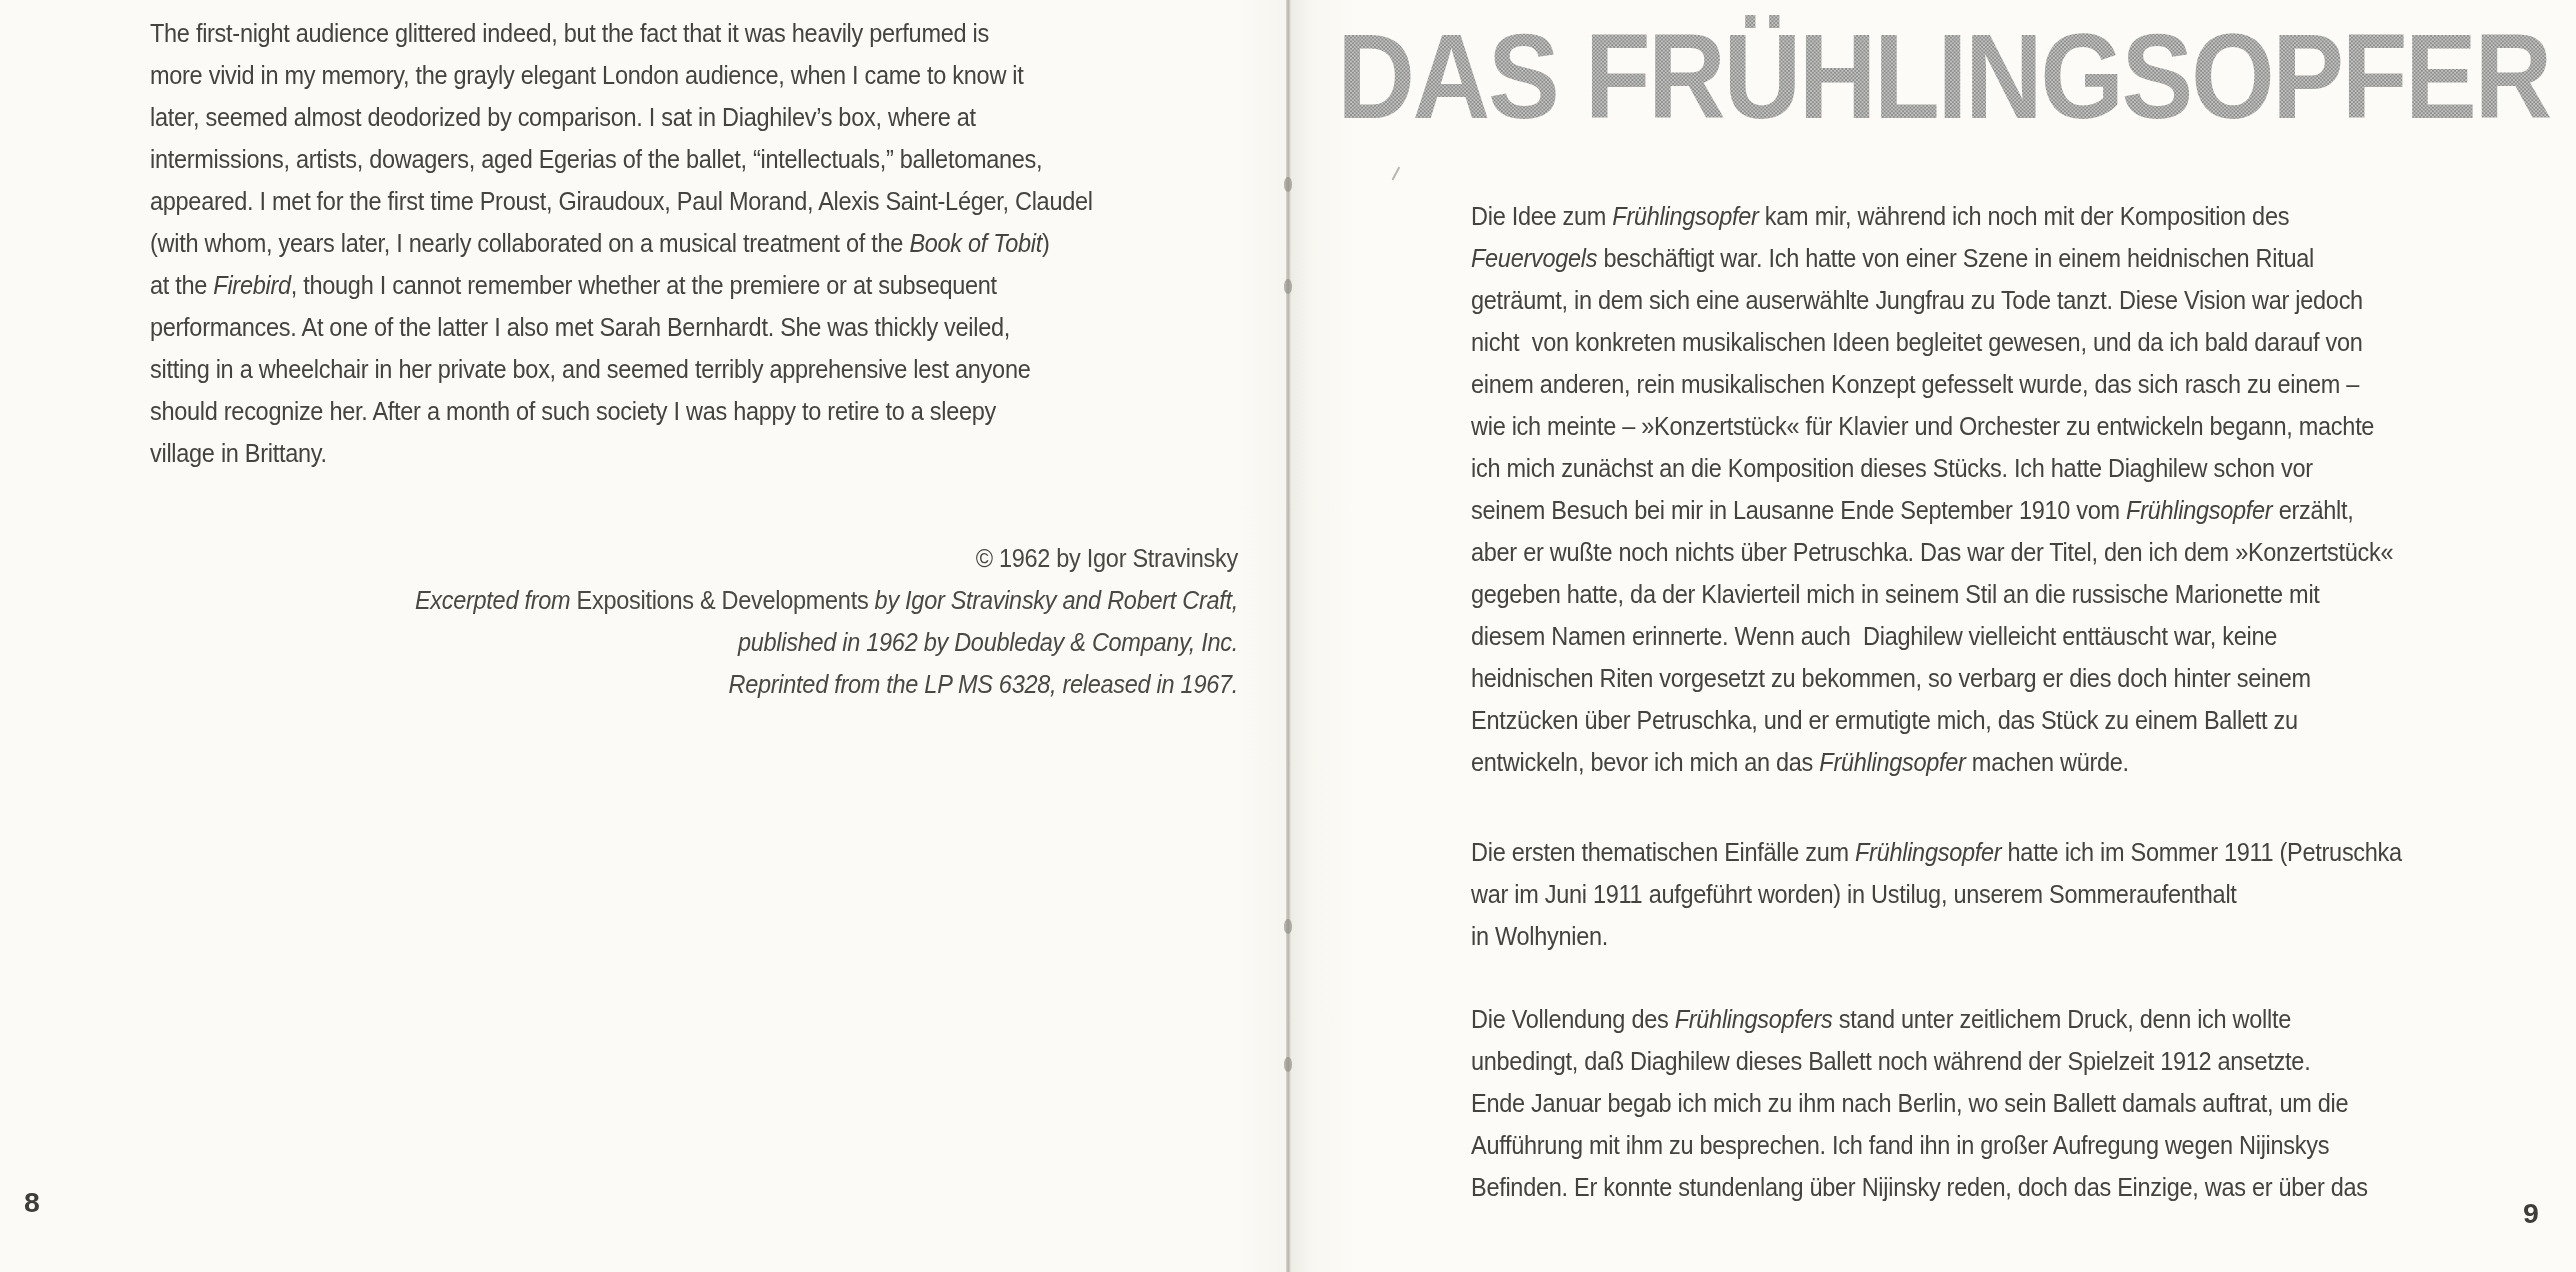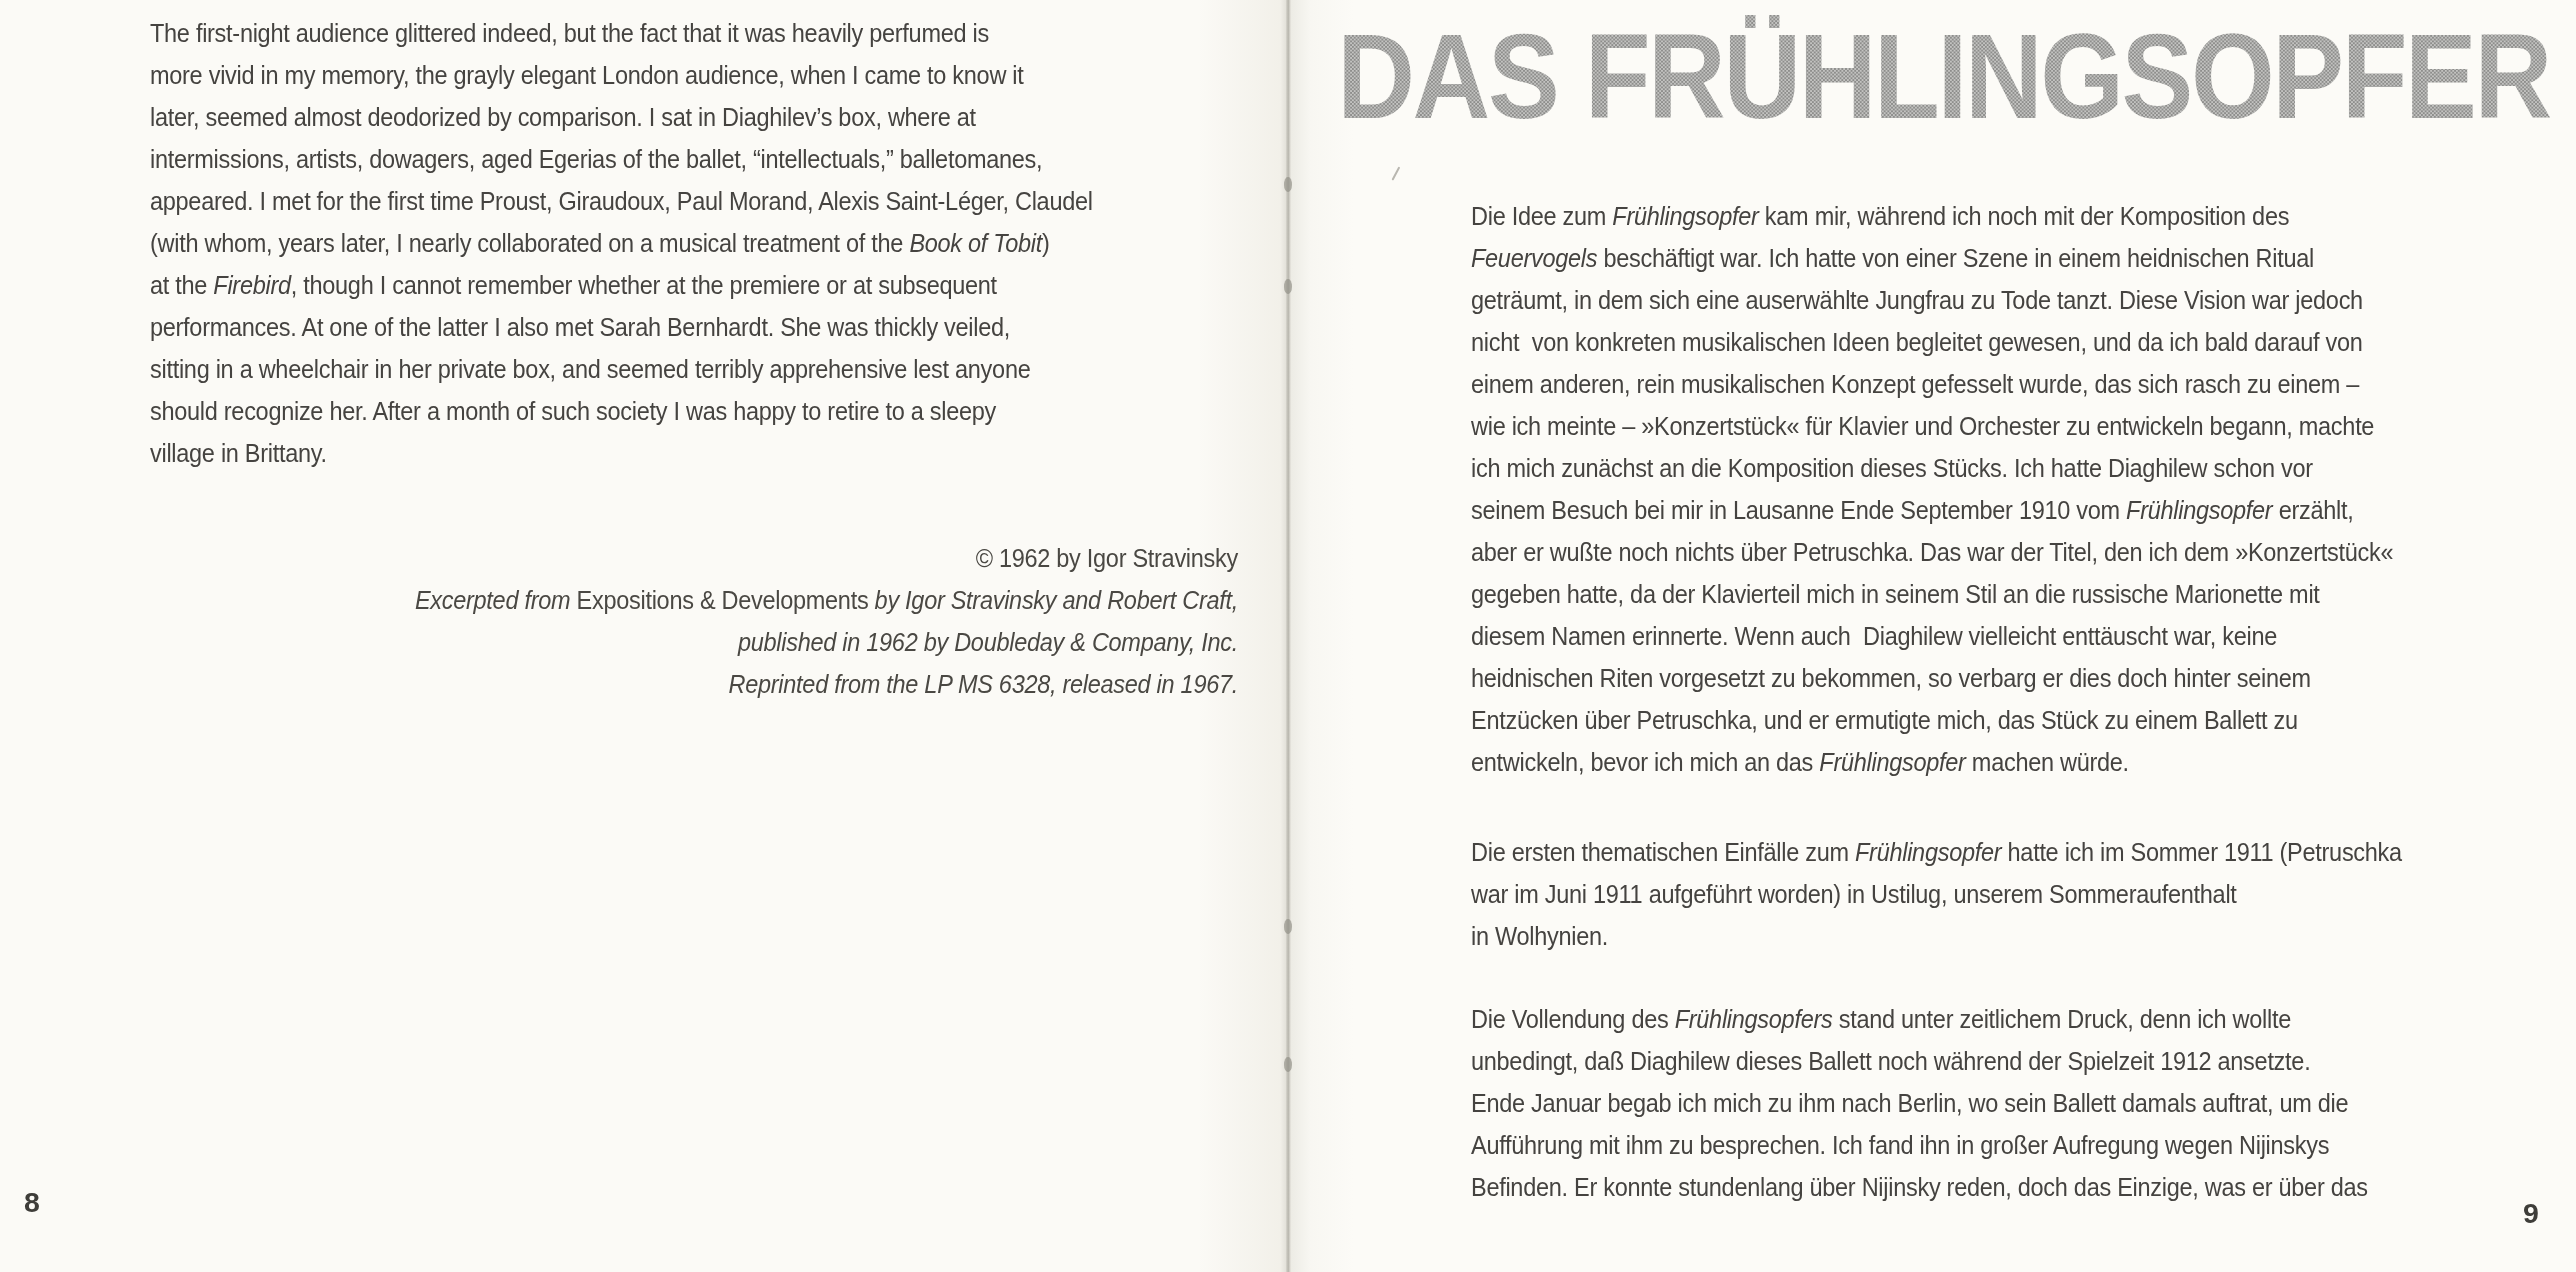--- a/index.html
+++ b/index.html
@@ -4,21 +4,21 @@
 <style>
   html, body { margin: 0; padding: 0; background: #e8e6df; }
   .spread {
     position: relative;
     width: 2576px;
     height: 1272px;
     overflow: hidden;
     background: #fbfaf6;
     font-family: "Liberation Sans", "DejaVu Sans", sans-serif;
   }
-  .page { position: absolute; top: 0; height: 100%; }
+  .page { position: absolute; top: 0; height: 100%; padding-left: 44px; }
   .left-page {
     left: 0; width: 1288px;
     background: linear-gradient(to right, #fbfaf6 0%, #fbfaf6 93%, #f2f0e9 99.4%, #dedcd4 100%);
   }
   .right-page {
     left: 1290px; width: 1286px;
     background: linear-gradient(to right, #ecebe4 0%, #f8f7f2 1.6%, #fcfbf7 5%, #fcfbf7 100%);
   }
   .fold {
     position: absolute; left: 1286px; top: 0; width: 4.6px; height: 100%; z-index: 5;

